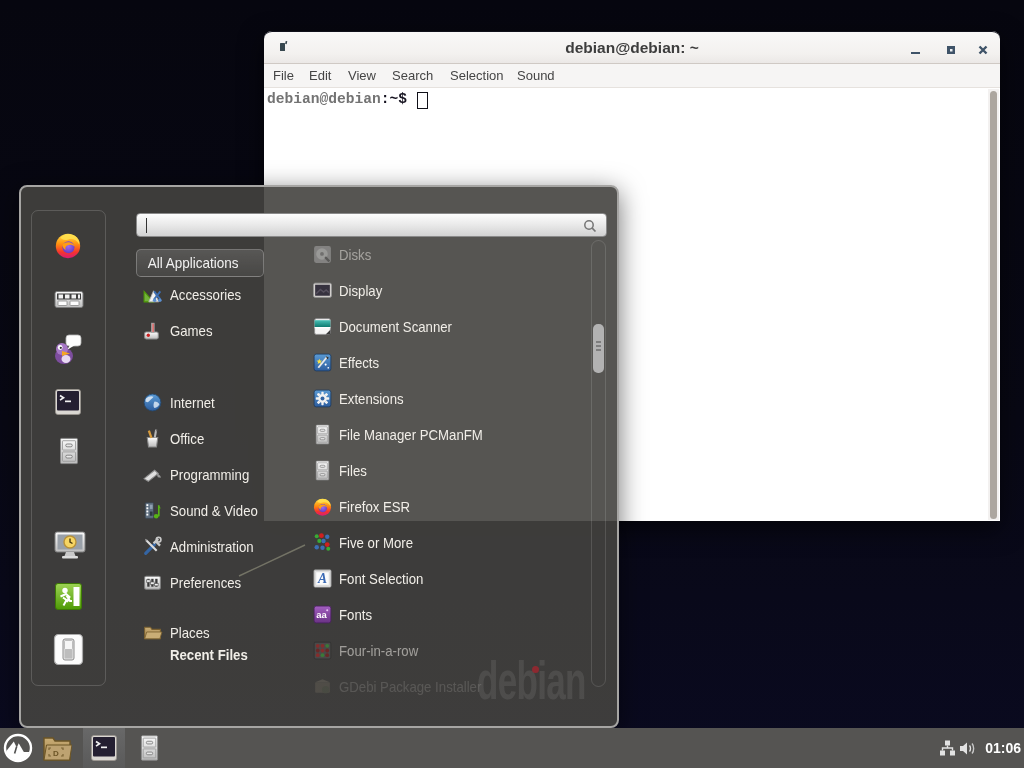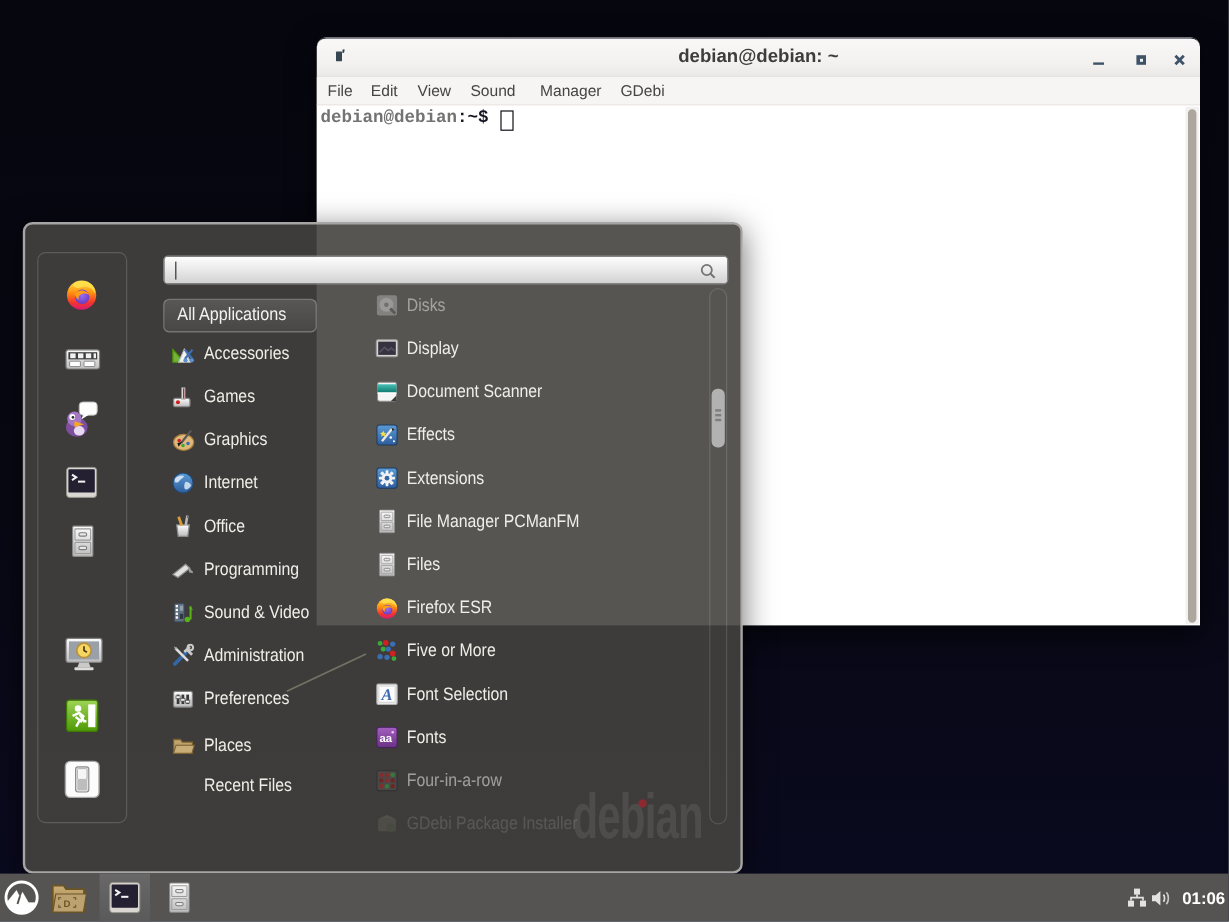--- a/index.html
+++ b/index.html
@@ -137,23 +137,23 @@
         <rect x="5" y="5" width="2.5" height="2.5" fill="#eef1f4"></rect>
     </svg>
     <svg class="abs" style="left:713px;top:12px;" width="12" height="12" viewBox="0 0 12 12">
       <path d="M2.5 2.5 L9.5 9.5 M9.5 2.5 L2.5 9.5" stroke="#3f5368" stroke-width="2.4"></path>
     </svg>
   </div>
   <div class="abs" id="mbar">
     <span class="mitem" style="left:9px;">File</span>
     <span class="mitem" style="left:45px;">Edit</span>
     <span class="mitem" style="left:84px;text-align:right;">View</span>
-    <span class="mitem" style="left:128px;">Sound</span>
-    <span class="mitem" style="left:186px;">Manager</span>
-    <span class="mitem" style="left:253px;">GDebi</span>
+    <span class="mitem" style="left:128px;">Search</span>
+    <span class="mitem" style="left:186px;">Selection</span>
+    <span class="mitem" style="left:253px;">Sound</span>
   </div>
   <div class="abs" id="tcontent">
     <div class="abs" id="prompt"><span class="g">debian@debian</span>:~$</div>
     <div class="abs" id="cursor"></div>
   </div>
   <div class="abs" id="tscroll"></div>
   <div class="abs" id="tthumb"></div>
 </div>
 
 <div class="abs" id="menu">
@@ -237,31 +237,20 @@
   </div>
   <div class="cat" style="top:90px;">
     <svg width="20" height="20" viewBox="0 0 20 20">
       <path d="M2 17 L2 7 L11 17 Z" fill="#73b33c" stroke="#4e9a06" stroke-width="1"></path>
       <path d="M6.5 17 L11 6.5 L16 17 Z" fill="#f2f2f2" stroke="#b5b5b5" stroke-width="0.8"></path>
       <path d="M11.5 7 L17.5 14.5 M17.5 7 L11.5 14.5" stroke="#3c6eb4" stroke-width="1.8"></path>
       <circle cx="12" cy="15.5" r="1.7" fill="#5b8fd0"></circle>
         <circle cx="17" cy="15.5" r="1.7" fill="#5b8fd0"></circle>
     </svg>
     <span class="ct">Accessories</span>
-  </div>
-  <div class="cat" style="top:162px;">
-    <svg width="20" height="20" viewBox="0 0 20 20">
-      <ellipse cx="10.5" cy="12" rx="8" ry="6.3" fill="#e0b87a" stroke="#a97f3c" stroke-width="1"></ellipse>
-      <circle cx="7" cy="10.5" r="1.4" fill="#cc2222"></circle>
-        <circle cx="10" cy="14.5" r="1.4" fill="#3aaa35"></circle>
-        <circle cx="14" cy="13" r="1.4" fill="#3c6eb4"></circle>
-      <path d="M16.5 2.5 L8.5 12.5" stroke="#5a5a5a" stroke-width="1.8"></path>
-      <path d="M9.5 11.5 L6.5 15.5 L5.5 12.5 Z" fill="#1a1a1a"></path>
-    </svg>
-    <span class="ct">Graphics</span>
   </div>
   <div class="cat" style="top:198px;">
     <svg width="20" height="20" viewBox="0 0 20 20">
       <circle cx="10" cy="10" r="8" fill="url(#blu)" stroke="#24486e" stroke-width="0.8"></circle>
       <path d="M4 6 C6 4 9 3.5 11 4.5 C10 6.5 8 7 6.5 9 C5 10.5 4.5 9 3.5 9.5 C3.3 8 3.4 7 4 6 Z" fill="#dce8f5" opacity="0.9"></path>
       <path d="M12 9 C14 9 16 10 16.5 12 C15 14.5 13 15.5 11.5 15 C10.5 13 11 10.5 12 9 Z" fill="#dce8f5" opacity="0.85"></path>
     </svg>
     <span class="ct">Internet</span>
   </div>
   <div class="cat" style="top:234px;">
@@ -310,28 +299,28 @@
       <rect x="2.5" y="4" width="15" height="12.5" rx="1.5" fill="url(#met)" stroke="#808080" stroke-width="1"></rect>
       <rect x="5" y="6.5" width="2.2" height="7.5" fill="#3a3a3a"></rect>
       <rect x="8.8" y="6.5" width="2.2" height="7.5" fill="#3a3a3a"></rect>
       <rect x="12.6" y="6.5" width="2.2" height="7.5" fill="#3a3a3a"></rect>
       <rect x="4.4" y="7.5" width="3.4" height="2.2" fill="#f0f0f0" stroke="#555" stroke-width="0.6"></rect>
       <rect x="12" y="11" width="3.4" height="2.2" fill="#f0f0f0" stroke="#555" stroke-width="0.6"></rect>
       <rect x="8.2" y="9.5" width="3.4" height="2.2" fill="#f0f0f0" stroke="#555" stroke-width="0.6"></rect>
     </svg>
     <span class="ct">Preferences</span>
   </div>
-  <div class="cat" style="top:417px;">
+  <div class="cat" style="top:428px;">
     <svg width="20" height="20" viewBox="0 0 20 20">
       <path d="M2.5 16 L2.5 5 L8 5 L9.5 7 L17.5 7 L17.5 16 Z" fill="url(#fold)" stroke="#7a6030" stroke-width="1"></path>
       <path d="M2.5 16 L4.5 9.5 L19 9.5 L17 16 Z" fill="#c9ad76" stroke="#7a6030" stroke-width="0.8"></path>
     </svg>
     <span class="ct">Places</span>
   </div>
-  <div class="cat" style="top:450px;">
+  <div class="cat" style="top:450px;font-weight:bold;">
     <span class="ct">Recent Files</span>
   </div>
 
   <div class="app" style="top:49.5px;opacity:0.5;">
     <svg width="20" height="20" viewBox="0 0 20 20">
       <rect x="2" y="2" width="16" height="16" rx="2" fill="#b0b0b0"></rect>
       <circle cx="9.5" cy="9.5" r="5.5" fill="#dcdcdc"></circle>
         <circle cx="9.5" cy="9.5" r="1.8" fill="#8a8a8a"></circle>
       <path d="M12.5 12.5 L16.5 16.5" stroke="#5e5e5e" stroke-width="2.2"></path>
     </svg>

